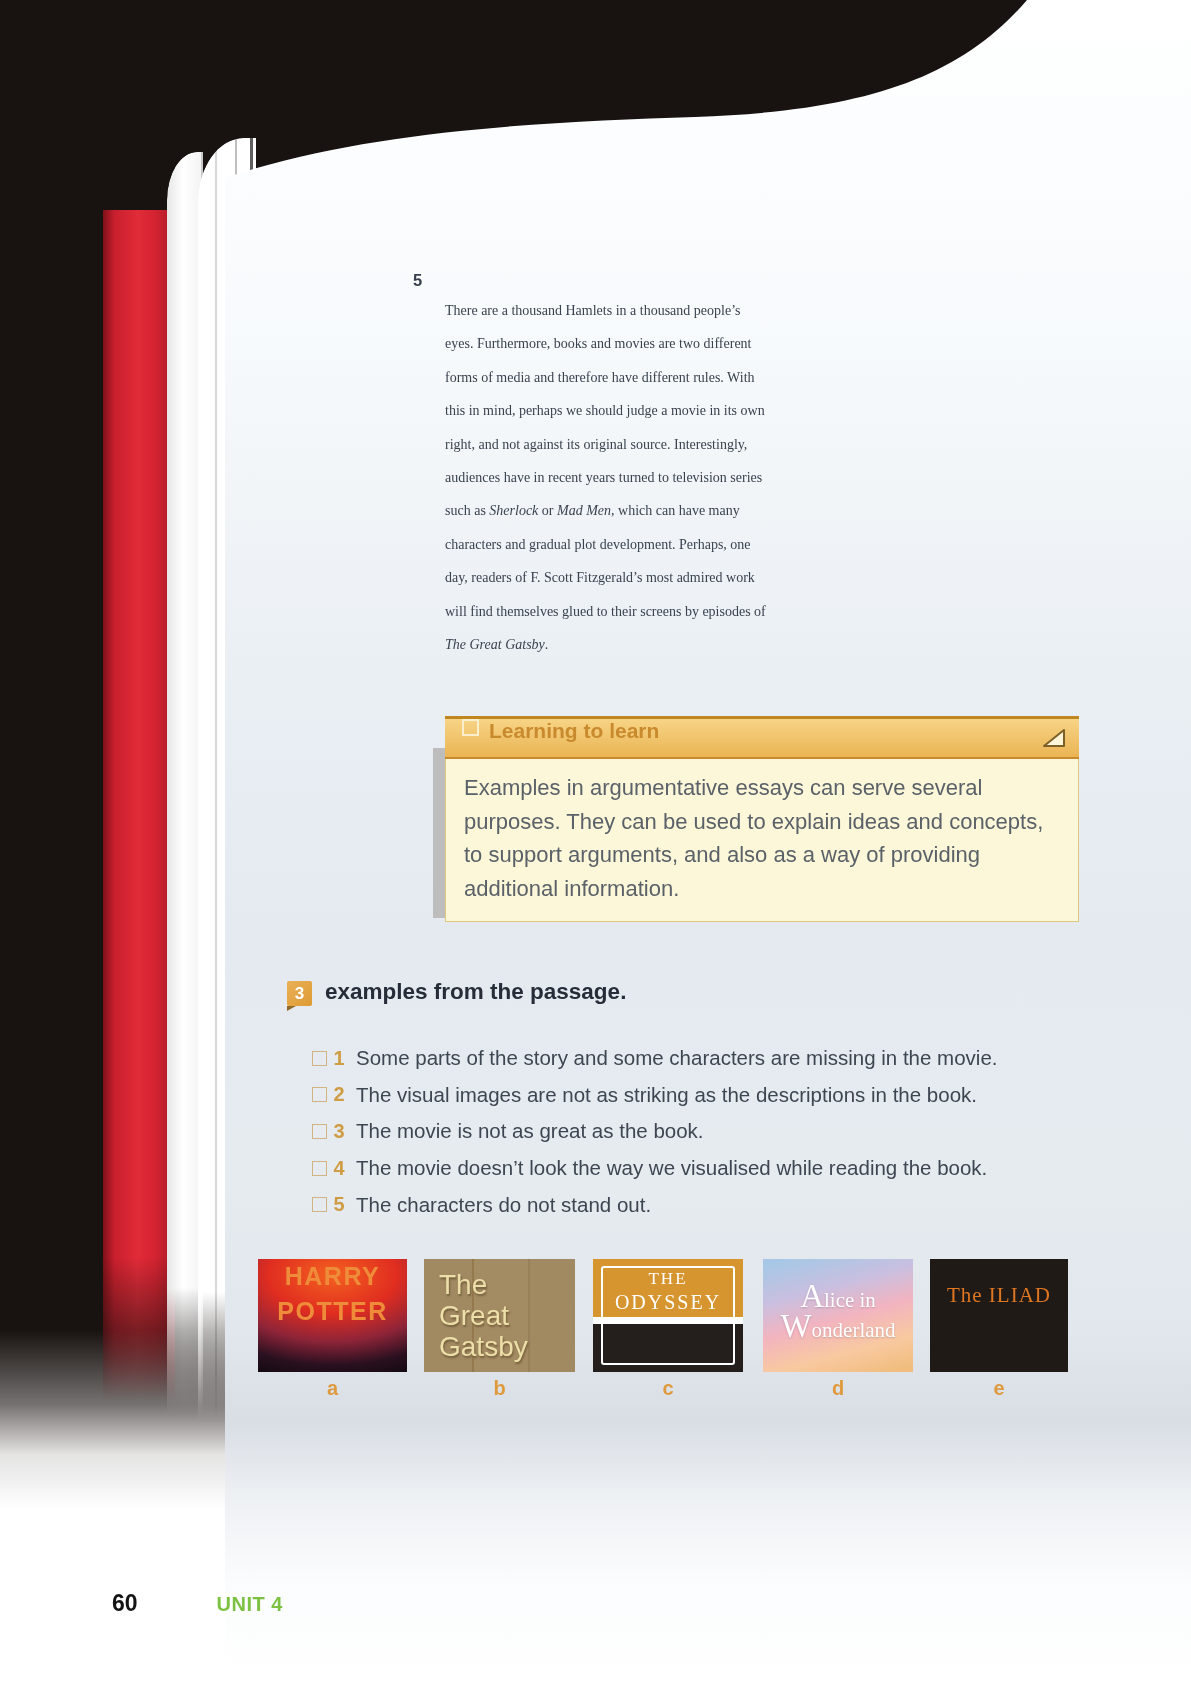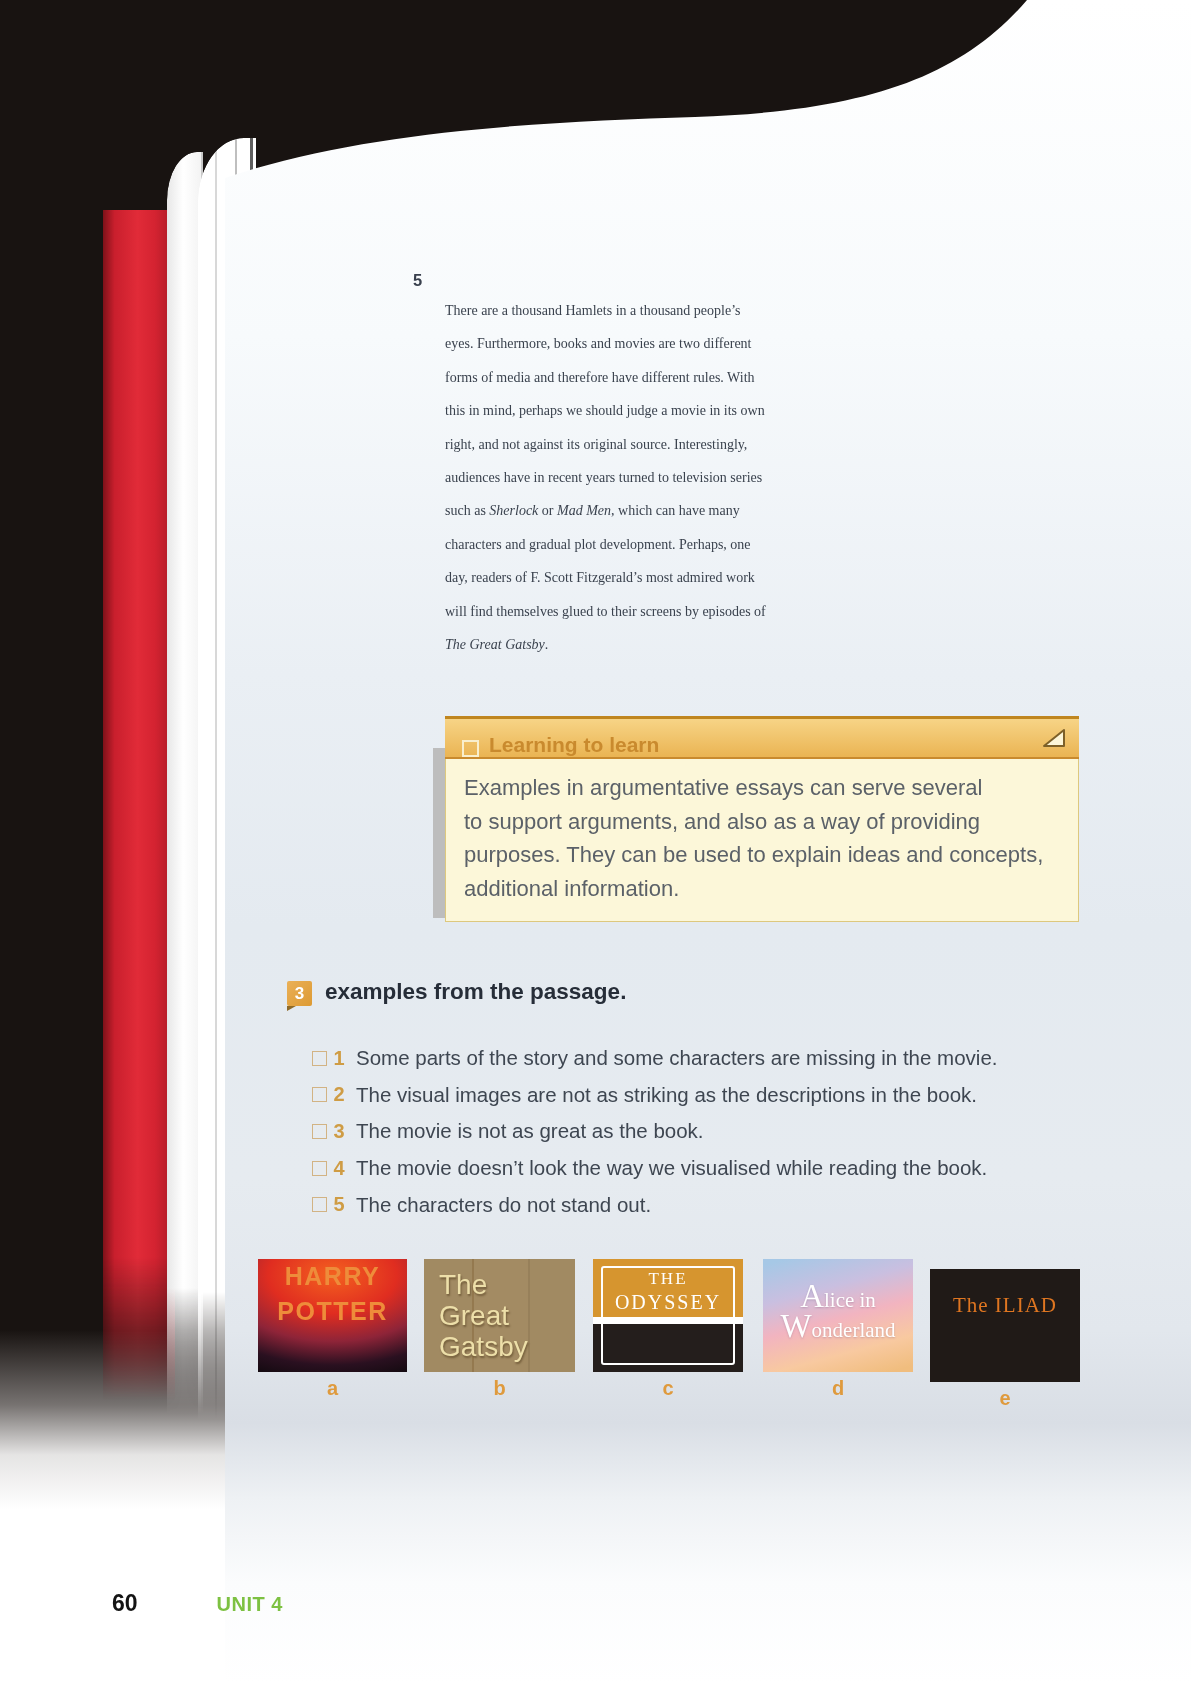--- a/index.html
+++ b/index.html
@@ -33,21 +33,21 @@
     font-family:"Liberation Serif",serif;font-size:14px;line-height:33.4px;color:#3a424e;margin-top:32px;}
   .passage .tline span{white-space:pre;}
   .passage em{font-style:italic;}
 
   
   .ltl-shadow{position:absolute;left:433px;top:748px;width:640px;height:170px;background:#bdbdbd;}
   .ltl-box{position:absolute;left:445px;top:716px;width:634px;}
   .ltl-header{position:relative;height:38px;
     background:linear-gradient(#f7d486,#eab453);
     border-top:3px solid #c0861f;border-bottom:2px solid #c98a2e;
-    display:flex;align-items:flex-end;}
+    display:flex;align-items:flex-start;}
   .ltl-square{display:inline-block;width:13px;height:13px;border:2px solid #f9efcd;margin:0 10px 0 17px;}
   .ltl-title{font-size:21px;font-weight:bold;color:#c98a2e;}
   .ltl-triangle{position:absolute;right:13px;top:9px;}
   .ltl-body{background:#fcf7d9;border:1px solid #ddc87e;border-top:none;
     padding:12px 18px 16px 18px;font-size:22px;line-height:33.5px;color:#5b6168;}
   .ltl-body span{display:block;}
 
   
   .ex-badge{position:absolute;left:287px;top:981px;width:25px;height:25px;border-radius:2px;
     background:linear-gradient(135deg,#eab057,#dd9a33);color:#ffffff;font-weight:bold;font-size:17px;
@@ -146,22 +146,22 @@
   <div class="ltl-box">
     <div class="ltl-header">
       <span class="ltl-square"></span>
       <span class="ltl-title">Learning to learn</span>
       <svg class="ltl-triangle" width="24" height="20" viewBox="0 0 24 20">
         <path d="M2 18 L22 18 L22 2 Z" fill="#fdf6d8" stroke="#7d6028" stroke-width="2" stroke-linejoin="round"></path>
       </svg>
     </div>
     <div class="ltl-body">
       <span>Examples in argumentative essays can serve several</span>
+      <span>purposes. They can be used to explain ideas and concepts,</span>
       <span>to support arguments, and also as a way of providing</span>
-      <span>purposes. They can be used to explain ideas and concepts,</span>
       <span>additional information.</span>
     </div>
   </div>
 
   <div class="ex-badge">3</div>
   <div class="ex-instruction">
     <span>examples from the passage.</span>
   </div>
 
   <div class="ex-items">
@@ -223,21 +223,21 @@
   </div>
 
   <div class="cover" style="left:763px;width:150px;">
     <div class="art art-alice">
       <span>Alice in</span>
       <span>Wonderland</span>
     </div>
     <div class="cover-label">d</div>
   </div>
 
-  <div class="cover" style="left:930px;width:150px;margin-top:10px;">
+  <div class="cover" style="left:930px;width:138px;">
     <div class="art art-iliad">
       <span>The ILIAD</span>
     </div>
     <div class="cover-label">e</div>
   </div>
 
   <div class="footer">
     <span class="pgnum">60</span>
     <span class="unit">UNIT 4</span>
   </div>

